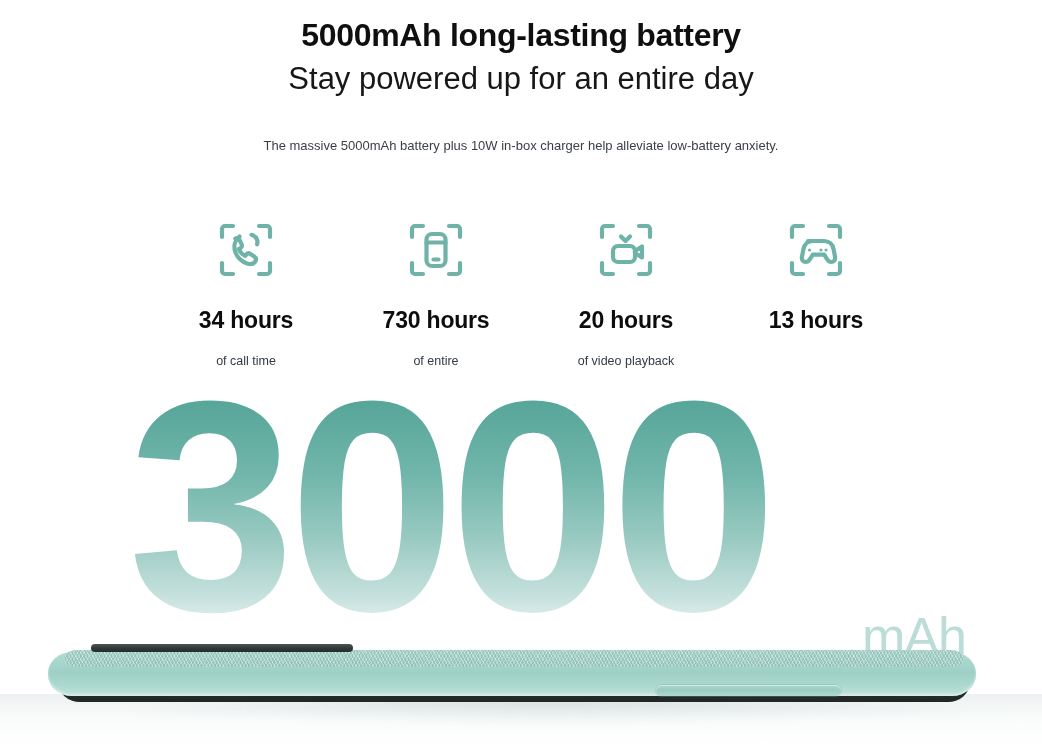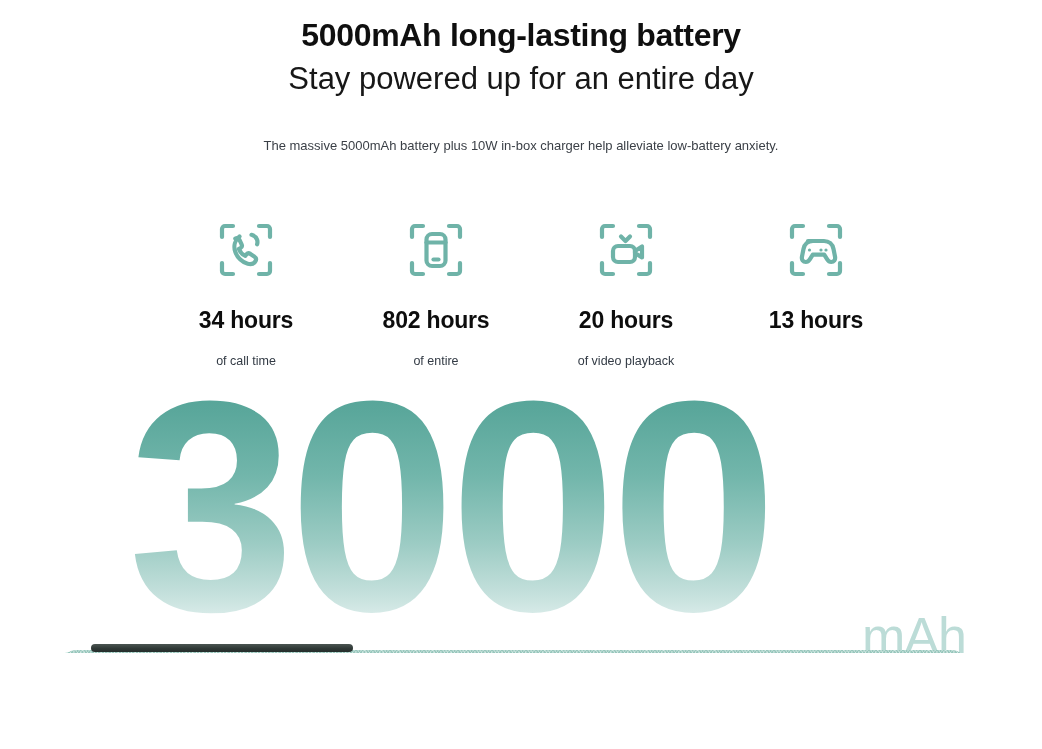--- a/index.html
+++ b/index.html
@@ -7,21 +7,21 @@
     padding: 0;
     background: #ffffff;
   }
   body {
     font-family: "Liberation Sans", sans-serif;
     -webkit-font-smoothing: antialiased;
   }
   #page {
     position: relative;
     width: 1042px;
-    height: 653px;
+    height: 748px;
     overflow: hidden;
     background: #ffffff;
   }
 
   
   .header {
     position: absolute;
     top: 0;
     left: 0;
     width: 1042px;
@@ -270,21 +270,21 @@
         <svg width="76" height="76" viewBox="0 0 76 76" fill="none" stroke="#6fb3a8" stroke-width="4.2" stroke-linecap="round" stroke-linejoin="round">
           <path d="M14 25 V17 a3 3 0 0 1 3-3 h8"></path>
           <path d="M62 25 V17 a3 3 0 0 0-3-3 h-8"></path>
           <path d="M14 51 v8 a3 3 0 0 0 3 3 h8"></path>
           <path d="M62 51 v8 a3 3 0 0 1-3 3 h-8"></path>
           <rect x="28.5" y="22" width="19" height="32" rx="5.5"></rect>
           <path d="M28.5 30.5 h19"></path>
           <path d="M35.5 47.5 h5"></path>
         </svg>
       </div>
-      <p class="stat-value">802 hours</p>
+      <p class="stat-value">730 hours</p>
       <p class="stat-caption">of entire</p>
     </div>
 
     <div class="stat">
       <div class="stat-icon">
         <svg width="76" height="76" viewBox="0 0 76 76" fill="none" stroke="#6fb3a8" stroke-width="4.2" stroke-linecap="round" stroke-linejoin="round">
           <path d="M14 25 V17 a3 3 0 0 1 3-3 h8"></path>
           <path d="M62 25 V17 a3 3 0 0 0-3-3 h-8"></path>
           <path d="M14 51 v8 a3 3 0 0 0 3 3 h8"></path>
           <path d="M62 51 v8 a3 3 0 0 1-3 3 h-8"></path>

